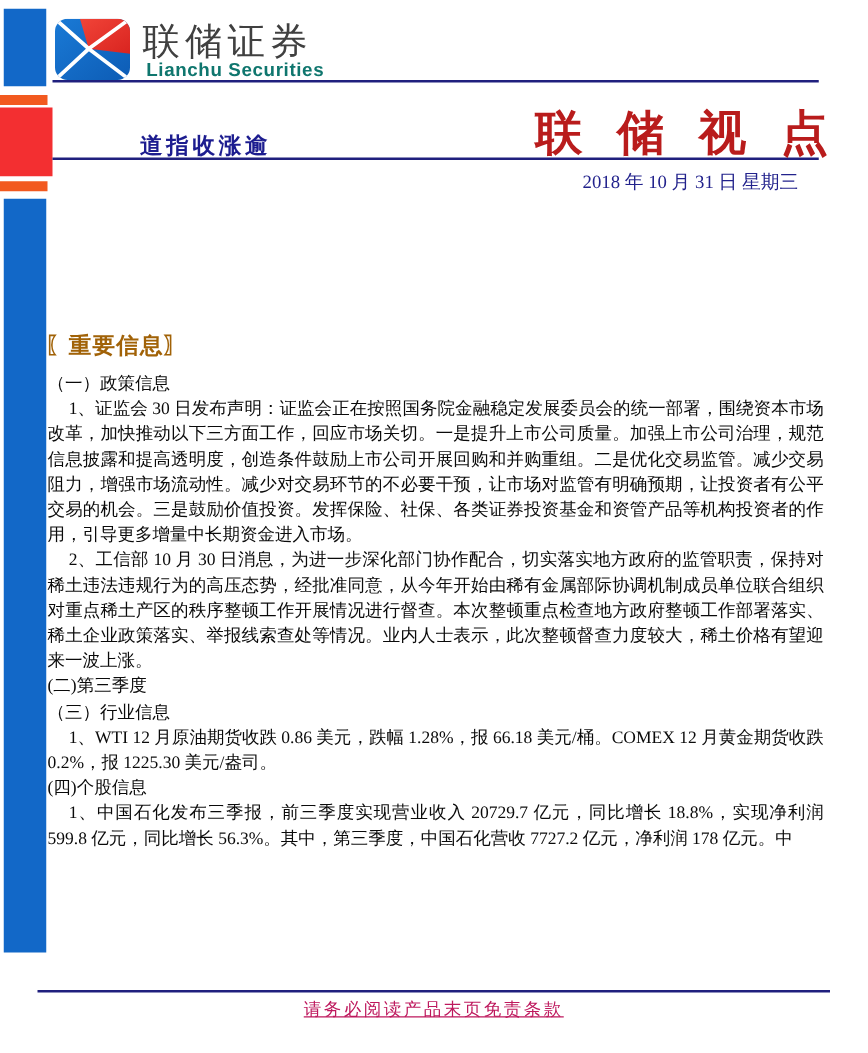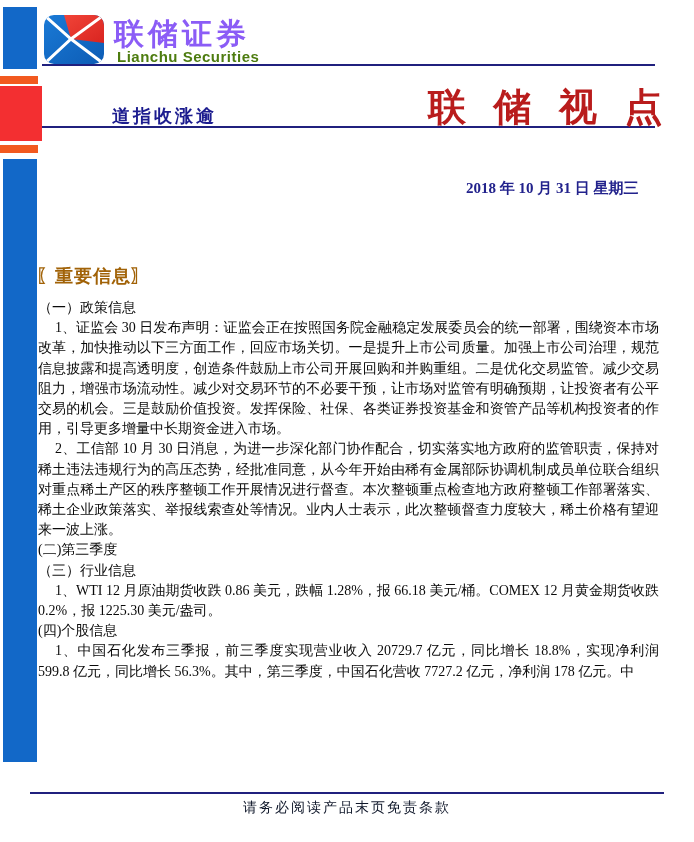--- a/index.html
+++ b/index.html
@@ -17,68 +17,69 @@
   .bar-orange-1    { left: 0;    top: 76px;  width: 38px; height: 8px;   background: #f2591f; }
   .bar-red         { left: 0;    top: 86px;  width: 42px; height: 55px;  background: #f32f31; }
   .bar-orange-2    { left: 0;    top: 145px; width: 38px; height: 8px;   background: #f2591f; }
   .bar-blue-bottom { left: 3px;  top: 159px; width: 34px; height: 603px; background: #1268c8; }
 
   
   .logo-icon { position: absolute; left: 44px; top: 15px; width: 60px; height: 49px; }
   .brand-cn {
     position: absolute; left: 114px; top: 19px;
     font-family: "Liberation Sans", sans-serif;
-    font-size: 30px; font-weight: bold; color: #8b5cf6; letter-spacing: 4px;
+    font-size: 30px; font-weight: normal; color: #404040; letter-spacing: 4px;
     line-height: 30px; white-space: nowrap;
   }
   .brand-en {
     position: absolute; left: 117px; top: 48px;
     font-family: "Liberation Sans", sans-serif;
-    font-size: 15px; font-weight: bold; color: #4d7c0f; letter-spacing: 0.5px;
+    font-size: 15px; font-weight: bold; color: #0f766e; letter-spacing: 0.5px;
     white-space: nowrap;
   }
   .rule { position: absolute; background: #20207e; height: 2px; }
   .rule-top    { left: 42px; top: 64px;  width: 613px; }
   .rule-header { left: 42px; top: 126px; width: 613px; }
   .rule-footer { left: 30px; top: 792px; width: 634px; }
 
   .column-label {
     position: absolute; left: 112px; top: 104px;
     font-size: 18px; font-weight: bold; color: #1c1c8f;
     letter-spacing: 3px; white-space: nowrap;
   }
   .masthead-title {
     position: absolute; left: 428px; top: 88px;
     font-size: 38px; line-height: 38px; font-weight: bold; color: #b91c1c;
     letter-spacing: 4px; word-spacing: 10px; white-space: nowrap;
   }
   .issue-date {
     position: absolute; left: 466px; top: 136px;
-    font-size: 15px; font-weight: bold; color: #22228c; white-space: nowrap; margin-top: 43px;
+    font-size: 15px; font-weight: normal; color: #22228c; white-space: nowrap;
   }
 
   
   .important-header {
     position: absolute; left: 36px; top: 264px;
     font-size: 18px; font-weight: bold; color: #a16207;
     letter-spacing: 1px; white-space: nowrap;
   }
   .body-text {
     position: absolute; left: 38px; top: 298px; width: 621px;
     font-size: 14px; line-height: 20.2px; color: #0a0a0a;
     text-align: justify; font-weight: 400;
   }
   .body-text p { margin: 0; padding: 0; }
   .body-text p.num { text-indent: 17px; }
 
   
   .footer-disclaimer {
     position: absolute; left: 0; right: 0; top: 799px;
-    text-align: center; font-size: 14px; color: #0f172a;
+    text-align: center; font-size: 14px; color: #be185d;
     letter-spacing: 2px;
+    text-decoration: underline;
   }
 </style>
 </head>
 <body>
 
 <div class="page">
 
   <div class="bar bar-blue-top"></div>
   <div class="bar bar-orange-1"></div>
   <div class="bar bar-red"></div>

